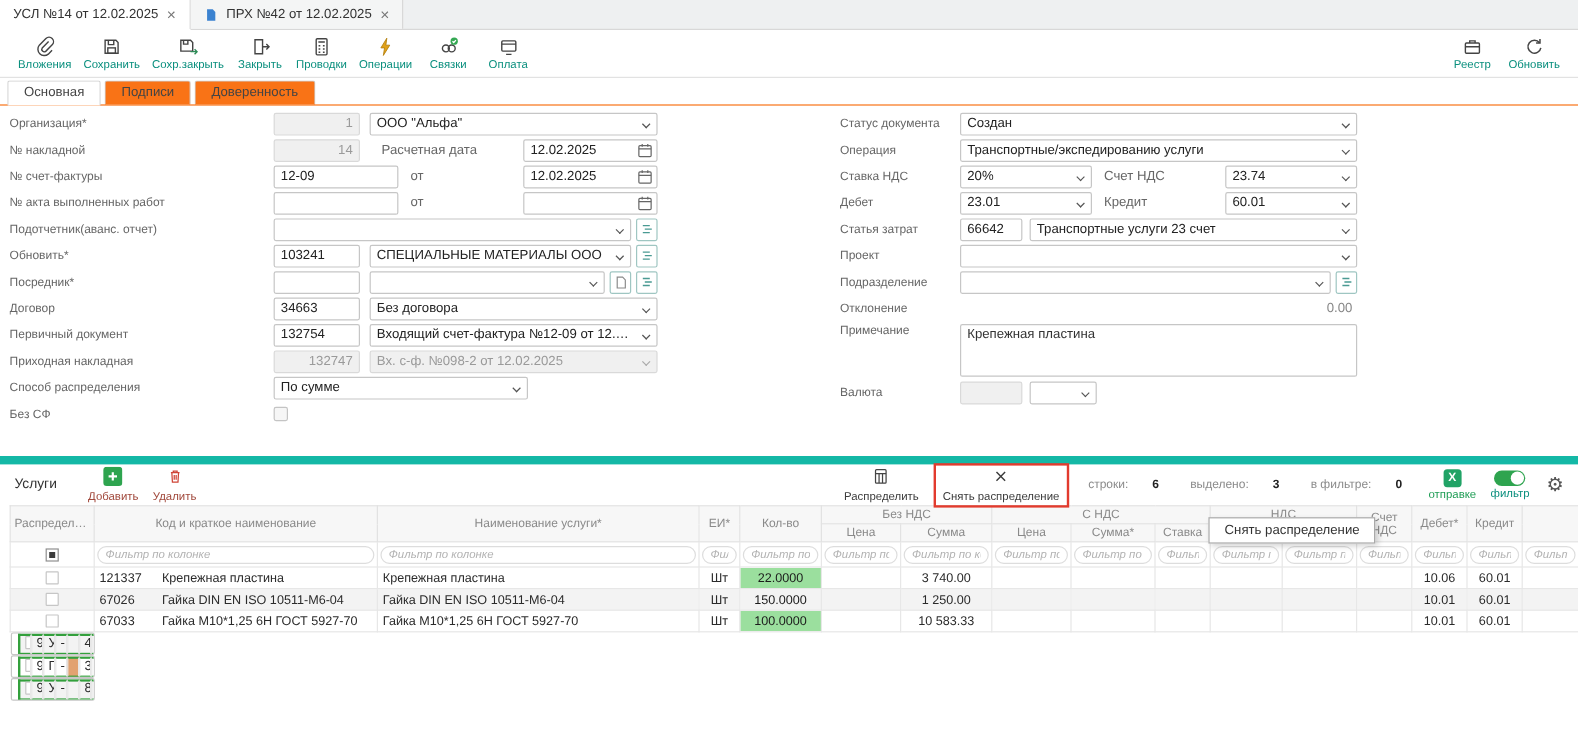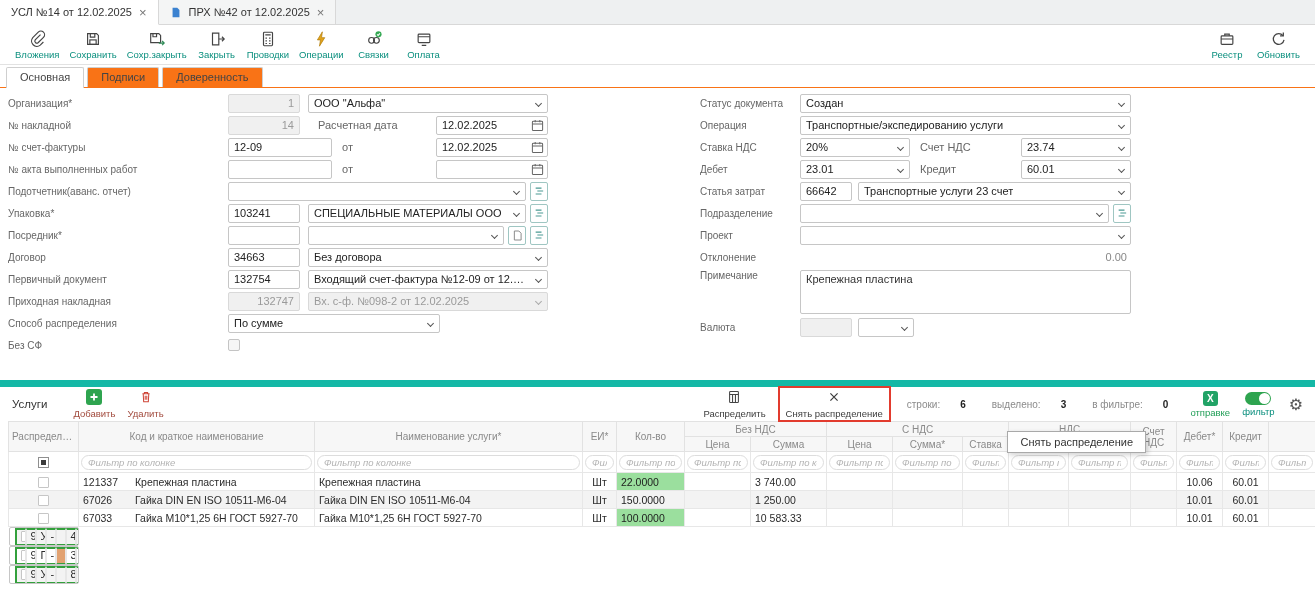--- a/index.html
+++ b/index.html
@@ -84,21 +84,21 @@
              padding:4px 12px; font-size:11px; color:#333; box-shadow:2px 2px 5px rgba(0,0,0,.18); white-space:nowrap; }
   
   .grid { border-collapse:collapse; table-layout:fixed; width:1307px; margin-left:8px; font-size:10.5px; }
   .grid th { background:#f7f7f7; color:#8a8a8a; font-weight:normal; border:1px solid #e2e2e2;
              height:15px; padding:0 3px; overflow:hidden; white-space:nowrap; text-overflow:ellipsis;
              font-size:10px; text-align:center; }
   .grid th.wrap { white-space:normal; line-height:11px; }
   .grid td { border:1px solid #e7e7e7; height:18px; padding:0 4px; overflow:hidden; white-space:nowrap;
              text-overflow:ellipsis; color:#2b2b2b; background:#fff; }
   .grid tr.alt td { background:#f3f3f3; }
-  .grid td.num { text-align:left; }
+  .grid td.num { text-align:center; }
   .grid td.ctr { text-align:center; }
   .grid td.green { background:#9bdf9e; color:#1c1c1c; }
   .grid td.orange { background:#e2a271; }
   .grid tr.sel td { border-top:2px solid #33a03c; border-bottom:2px solid #33a03c; }
   .grid tr.sel td:first-child { border-left:2px solid #33a03c; }
   .grid tr.sel td:last-child { border-right:2px solid #33a03c; }
   .cbcell { text-align:center; }
   .cb-box { width:11px; height:11px; border:1px solid #c6c6c6; background:#fff; display:inline-block;
             border-radius:1px; vertical-align:middle; }
   .cb-ind { width:11px; height:11px; border:1px solid #8f8f8f; background:#fff; display:inline-block;
@@ -284,21 +284,21 @@
       <span class="selval"></span>
       <span class="chev"></span>
     </div>
     <span class="sbtn">
         <svg width="10" height="10" viewBox="0 0 12 12">
           <path d="M2 2.5h7M4 6h7M2 9.5h7" stroke="#4a9a93" stroke-width="1.3"></path>
         </svg>
       </span>
   </div>
   <div class="frow">
-    <span class="flabel">Упаковка*</span>
+    <span class="flabel">Обновить*</span>
     <span class="inp codew">103241</span>
     <div class="sel grow">
       <span class="selval">СПЕЦИАЛЬНЫЕ МАТЕРИАЛЫ ООО</span>
       <span class="chev"></span>
     </div>
     <span class="sbtn">
         <svg width="10" height="10" viewBox="0 0 12 12">
           <path d="M2 2.5h7M4 6h7M2 9.5h7" stroke="#4a9a93" stroke-width="1.3"></path>
         </svg>
       </span>
@@ -399,37 +399,37 @@
   </div>
   <div class="frow">
     <span class="flabel">Статья затрат</span>
     <span class="inp codew52">66642</span>
     <div class="sel grow">
       <span class="selval">Транспортные услуги 23 счет</span>
       <span class="chev"></span>
     </div>
   </div>
   <div class="frow">
+    <span class="flabel">Проект</span>
+    <div class="sel grow">
+      <span class="selval"></span>
+      <span class="chev"></span>
+    </div>
+  </div>
+  <div class="frow">
     <span class="flabel">Подразделение</span>
     <div class="sel grow">
       <span class="selval"></span>
       <span class="chev"></span>
     </div>
     <span class="sbtn">
         <svg width="10" height="10" viewBox="0 0 12 12">
           <path d="M2 2.5h7M4 6h7M2 9.5h7" stroke="#4a9a93" stroke-width="1.3"></path>
         </svg>
       </span>
-  </div>
-  <div class="frow">
-    <span class="flabel">Проект</span>
-    <div class="sel grow">
-      <span class="selval"></span>
-      <span class="chev"></span>
-    </div>
   </div>
   <div class="frow">
     <span class="flabel">Отклонение</span>
     <div class="grow deviation">0.00</div>
   </div>
   <div class="frow tall">
     <span class="flabel">Примечание</span>
     <div class="ta grow">Крепежная пластина</div>
   </div>
   <div class="frow">

